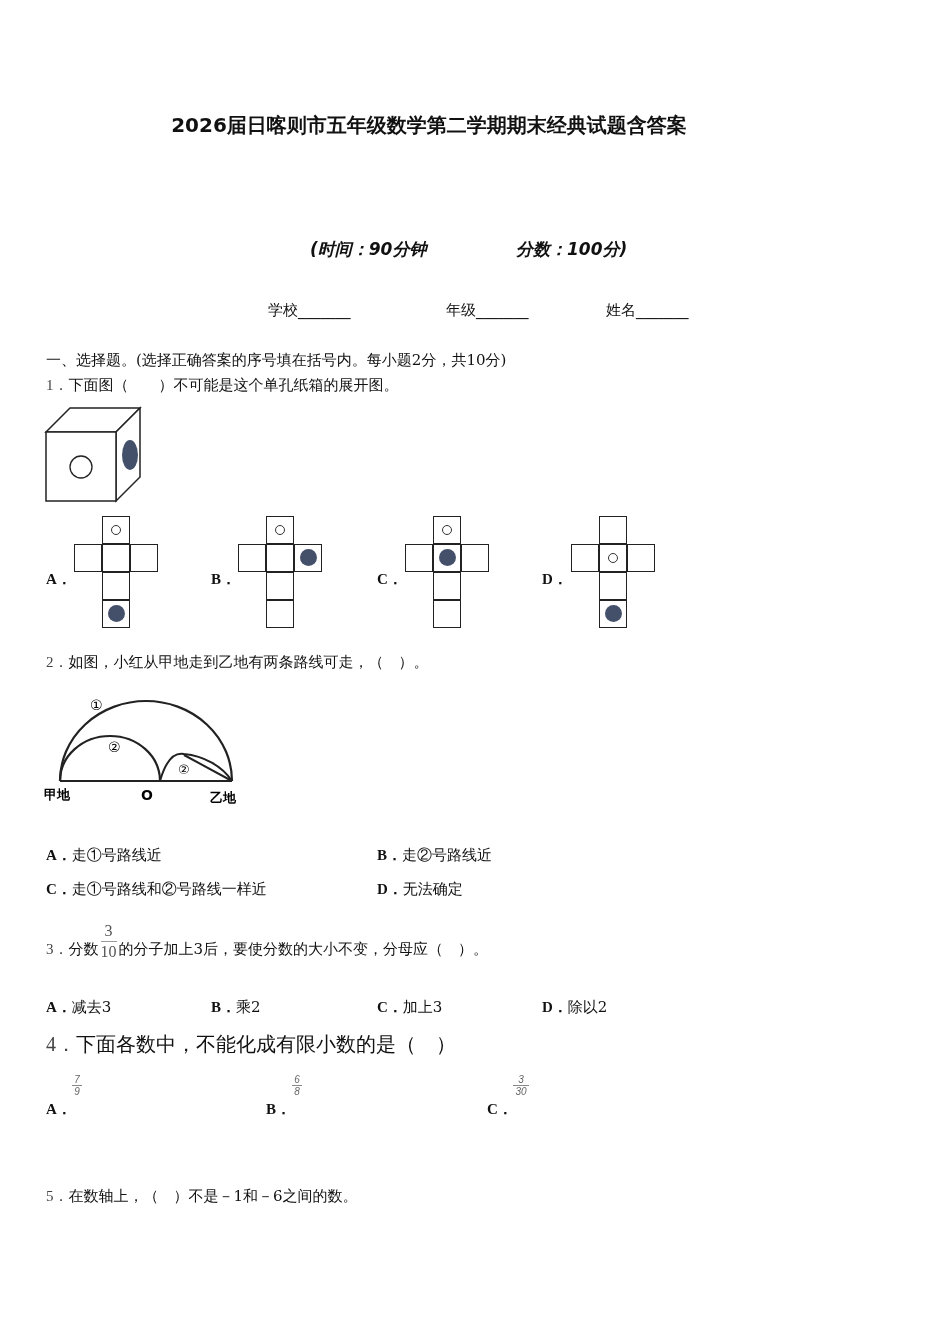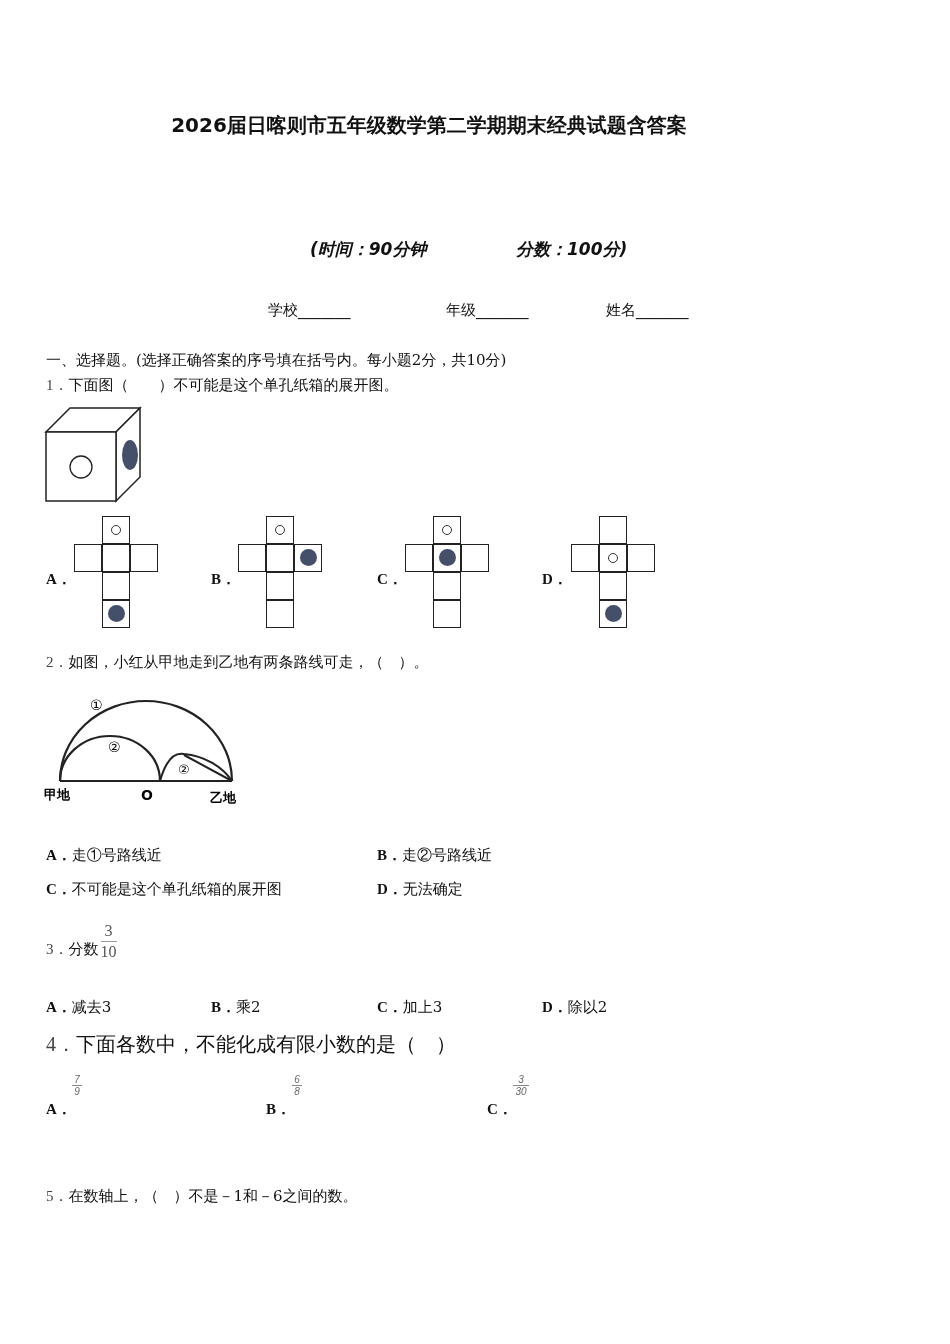--- a/index.html
+++ b/index.html
@@ -112,30 +112,31 @@
   <text x="46" y="20" font-size="14" font-family="DejaVu Sans, sans-serif">①</text>
   <text x="64" y="62" font-size="14" font-family="DejaVu Sans, sans-serif">②</text>
   <text x="134" y="84" font-size="13" font-family="DejaVu Sans, sans-serif">②</text>
   <text x="0" y="109" font-size="13" font-weight="bold" font-family="DejaVu Sans, sans-serif">甲地</text>
   <text x="97" y="110" font-size="14" font-weight="bold" font-family="DejaVu Sans, sans-serif">O</text>
   <text x="166" y="112" font-size="13" font-weight="bold" font-family="DejaVu Sans, sans-serif">乙地</text>
 </svg>
 
 <div class="abs opt" style="left:46px; top:846px;"><b>A．</b><span>走①号路线近</span></div>
 <div class="abs opt" style="left:377px; top:846px;"><b>B．</b><span>走②号路线近</span></div>
-<div class="abs opt" style="left:46px; top:880px;"><b>C．</b><span>不可能是这个单孔纸箱的展开图</span></div>
+<div class="abs opt" style="left:46px; top:880px;"><b>C．</b><span>走①号路线和②号路线一样近</span></div>
 <div class="abs opt" style="left:377px; top:880px;"><b>D．</b><span>无法确定</span></div>
 
 <div class="abs txt" style="left:46px; top:912px; height:50px; display:flex; align-items:flex-end;">
   <span class="num" style="padding-bottom:3px;">3．</span>
   <span style="padding-bottom:3px;">分数</span>
   <span class="frac" style="font-size:16px; margin:0 2px; line-height:20px;">
     <span class="n">3</span>
     <span class="d">10</span>
   </span>
+  <span style="padding-bottom:3px;">的分子加上3后，要使分数的大小不变，分母应（　）。</span>
 </div>
 
 <div class="abs opt" style="left:46px; top:998px;text-align:center;"><b>A．</b><span>减去3</span></div>
 <div class="abs opt" style="left:211px; top:998px;"><b>B．</b><span>乘2</span></div>
 <div class="abs opt" style="left:377px; top:998px;"><b>C．</b><span>加上3</span></div>
 <div class="abs opt" style="left:542px; top:998px;"><b>D．</b><span>除以2</span></div>
 
 <div class="abs txt" style="left:46px; top:1031px; font-size:20px;">
   <span class="num">4．</span><span>下面各数中，不能化成有限小数的是（　）</span>
 </div>

